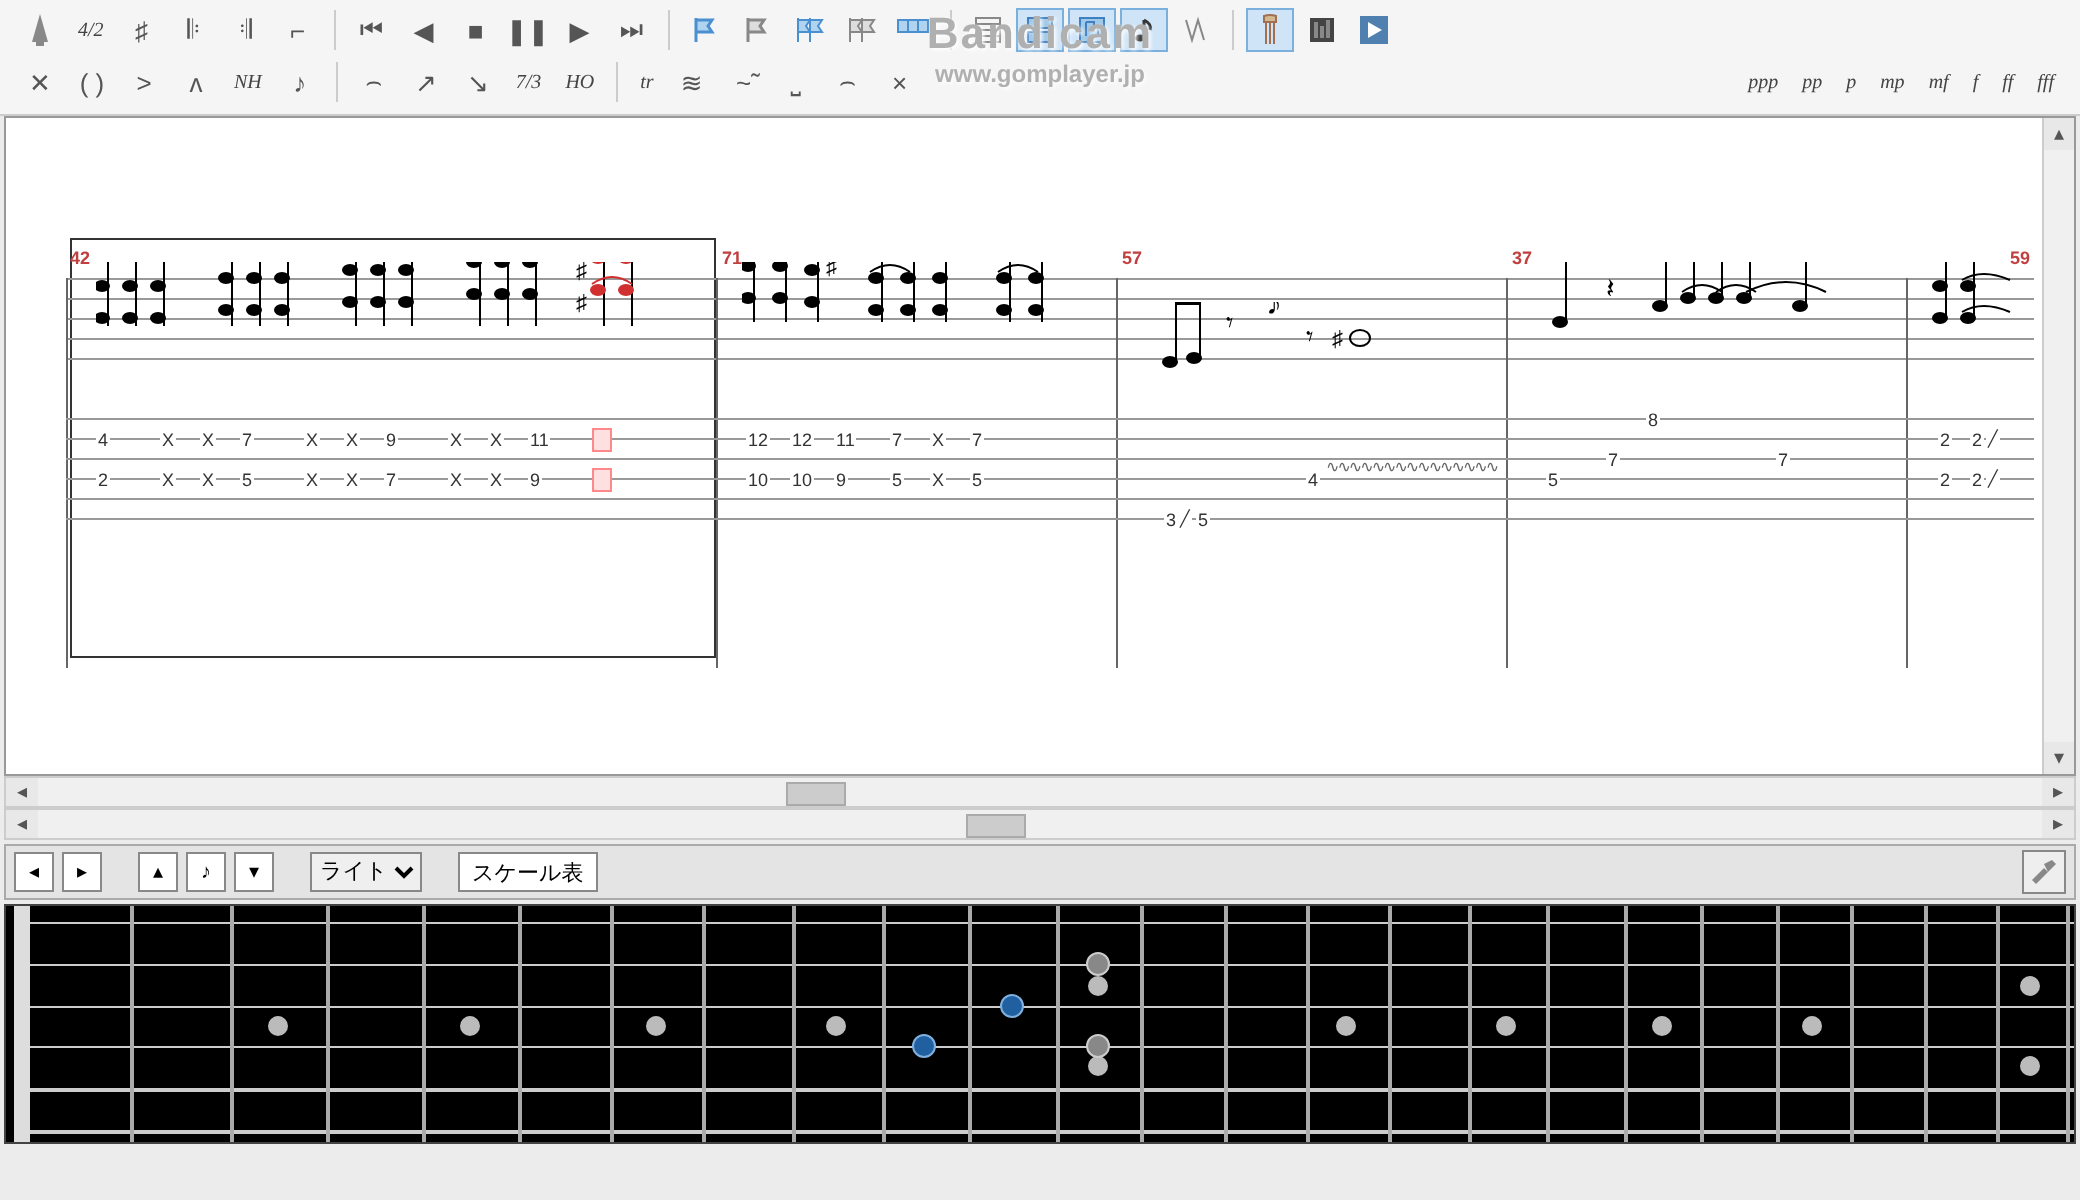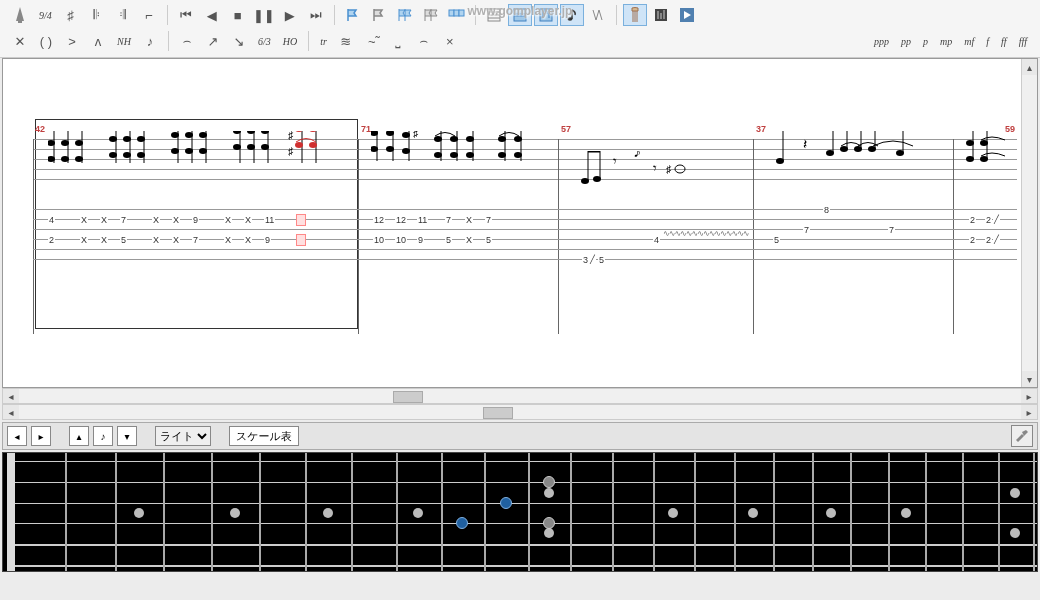--- a/index.html
+++ b/index.html
@@ -48,31 +48,32 @@
 .fb-string.thick { height: 2px; }
 .fb-fret { position: absolute; top: 0; width: 2px; height: 100%; background: #aaa; }
 .fb-dot { position: absolute; width: 10px; height: 10px; background: #bbb; border-radius: 50%; }
 .fb-marker { position: absolute; width: 12px; height: 12px; background: #2060a0; border: 1px solid #80b0e0; border-radius: 50%; }
 .fb-marker.grey { background: #888; border-color: #ccc; }
 </style>
 </head>
 <body>
 
 <div class="watermark">
+  <div class="brand">Bandicam</div>
   <div class="url">www.gomplayer.jp</div>
 </div>
 
 <div class="toolbar">
   <div class="tool-row">
     <button class="tool-btn">
         <svg width="14" height="16" viewBox="0 0 14 16">
           <path d="M7 0 L11 14 L3 14 Z M5 14 L9 14 L9 16 L5 16 Z" fill="#888"></path>
         </svg>
       </button>
-    <button class="tool-btn wide">9/4</button>
+    <button class="tool-btn wide">4/2</button>
     <button class="tool-btn">♯</button>
     <button class="tool-btn">𝄆</button>
     <button class="tool-btn">𝄇</button>
     <button class="tool-btn">⌐</button>
     <span class="tool-sep"></span>
     <button class="tool-btn">⏮</button>
     <button class="tool-btn">◀</button>
     <button class="tool-btn">■</button>
     <button class="tool-btn">❚❚</button>
     <button class="tool-btn">▶</button>
@@ -162,21 +163,21 @@
     <button class="tool-btn">✕</button>
     <button class="tool-btn">( )</button>
     <button class="tool-btn">&gt;</button>
     <button class="tool-btn">ᴧ</button>
     <button class="tool-btn wide">NH</button>
     <button class="tool-btn">♪</button>
     <span class="tool-sep"></span>
     <button class="tool-btn">⌢</button>
     <button class="tool-btn">↗</button>
     <button class="tool-btn">↘</button>
-    <button class="tool-btn wide">6/3</button>
+    <button class="tool-btn wide">7/3</button>
     <button class="tool-btn wide">HO</button>
     <span class="tool-sep"></span>
     <button class="tool-btn wide">tr</button>
     <button class="tool-btn">≋</button>
     <button class="tool-btn">~̃</button>
     <button class="tool-btn">⎵</button>
     <button class="tool-btn">⌢</button>
     <button class="tool-btn">×</button>
     <span style="flex:1"></span>
     <button class="tool-btn wide">ppp</button>

